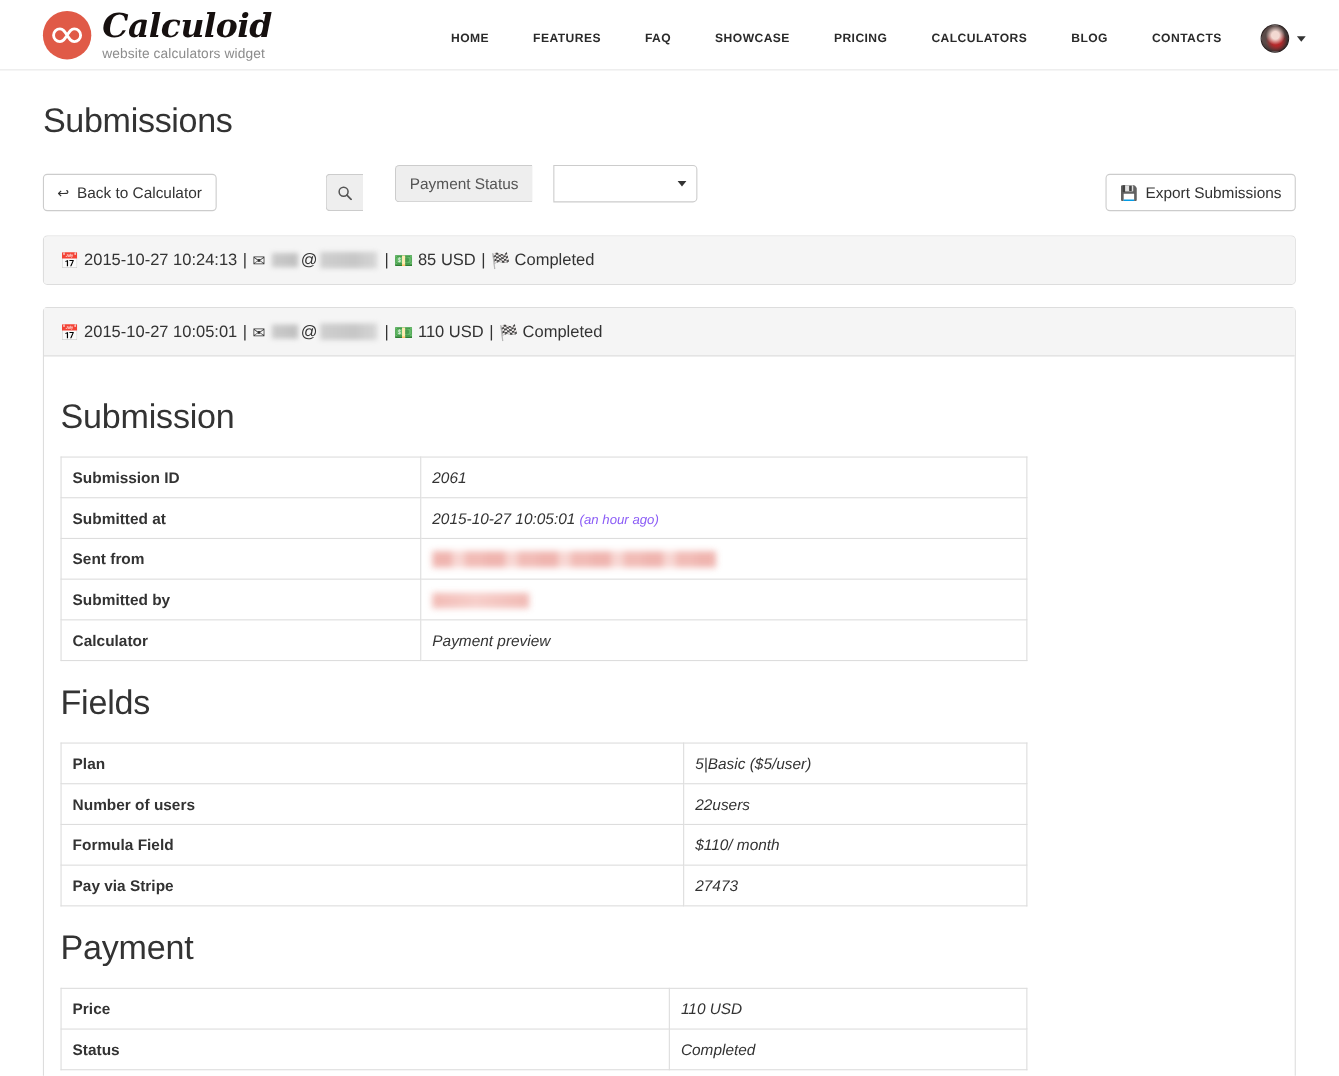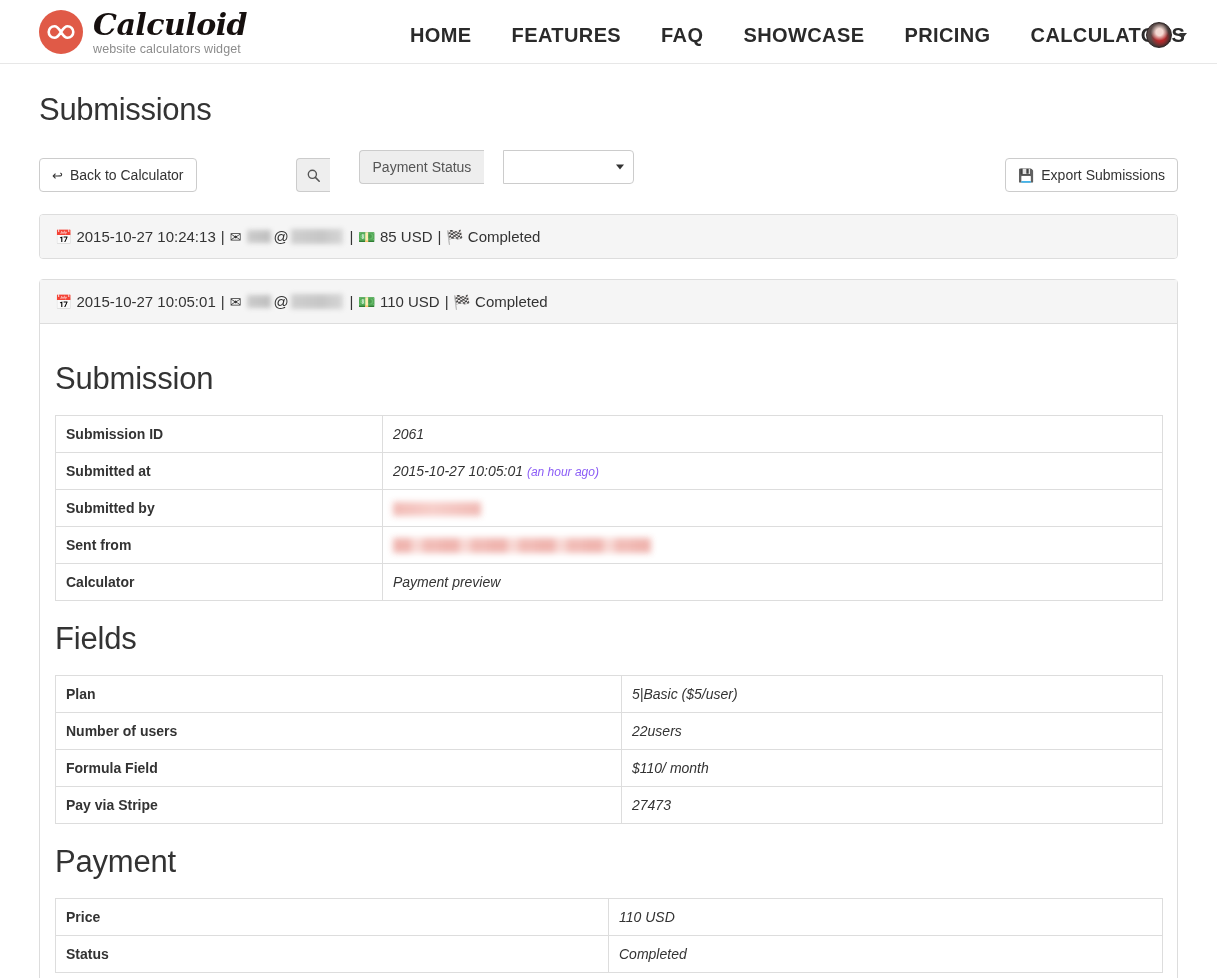--- a/index.html
+++ b/index.html
@@ -61,21 +61,21 @@
   .nav-links {
     position: absolute;
     left: 400px;
     top: 0;
     height: 70px;
     display: flex;
     align-items: center;
     gap: 0px;
   }
   .nav-link {
-    font-size: 20px;
+    font-size: 11px;
     font-weight: bold;
     color: #2a2a2a;
     text-decoration: none;
     letter-spacing: 0.4px;
     padding: 0 20px;
     white-space: nowrap;
     cursor: pointer;
   }
   .nav-link:first-child { padding-left: 10px; }
 
@@ -267,21 +267,21 @@
     font-size: 31px;
     font-weight: normal;
     color: #333333;
     margin: 20px 0 18px 0;
     letter-spacing: -0.2px;
   }
   .section-h.first { margin-top: 22px; }
 
   
   table.t {
-    width: 1108px;
+    width: 879px;
     border-collapse: collapse;
     font-size: 14px;
     background: #fff;
   }
   table.t td {
     border: 1px solid #dddddd;
     padding: 8px 10px;
     vertical-align: middle;
     height: 37px;
   }
@@ -430,29 +430,29 @@
             <td class="v">2061</td>
           </tr>
           <tr>
             <td class="k">Submitted at</td>
             <td class="v">
               <span>2015-10-27 10:05:01</span>
               <span class="muted">(an hour ago)</span>
             </td>
           </tr>
           <tr>
+            <td class="k">Sent from</td>
+            <td class="v">
+              <span class="redact-pink-long"></span>
+            </td>
+          </tr>
+          <tr>
             <td class="k">Submitted by</td>
             <td class="v">
               <span class="redact-pink-short"></span>
-            </td>
-          </tr>
-          <tr>
-            <td class="k">Sent from</td>
-            <td class="v">
-              <span class="redact-pink-long"></span>
             </td>
           </tr>
           <tr>
             <td class="k">Calculator</td>
             <td class="v">Payment preview</td>
           </tr>
         </tbody>
           </table>
 
         <h2 class="section-h">Fields</h2>

